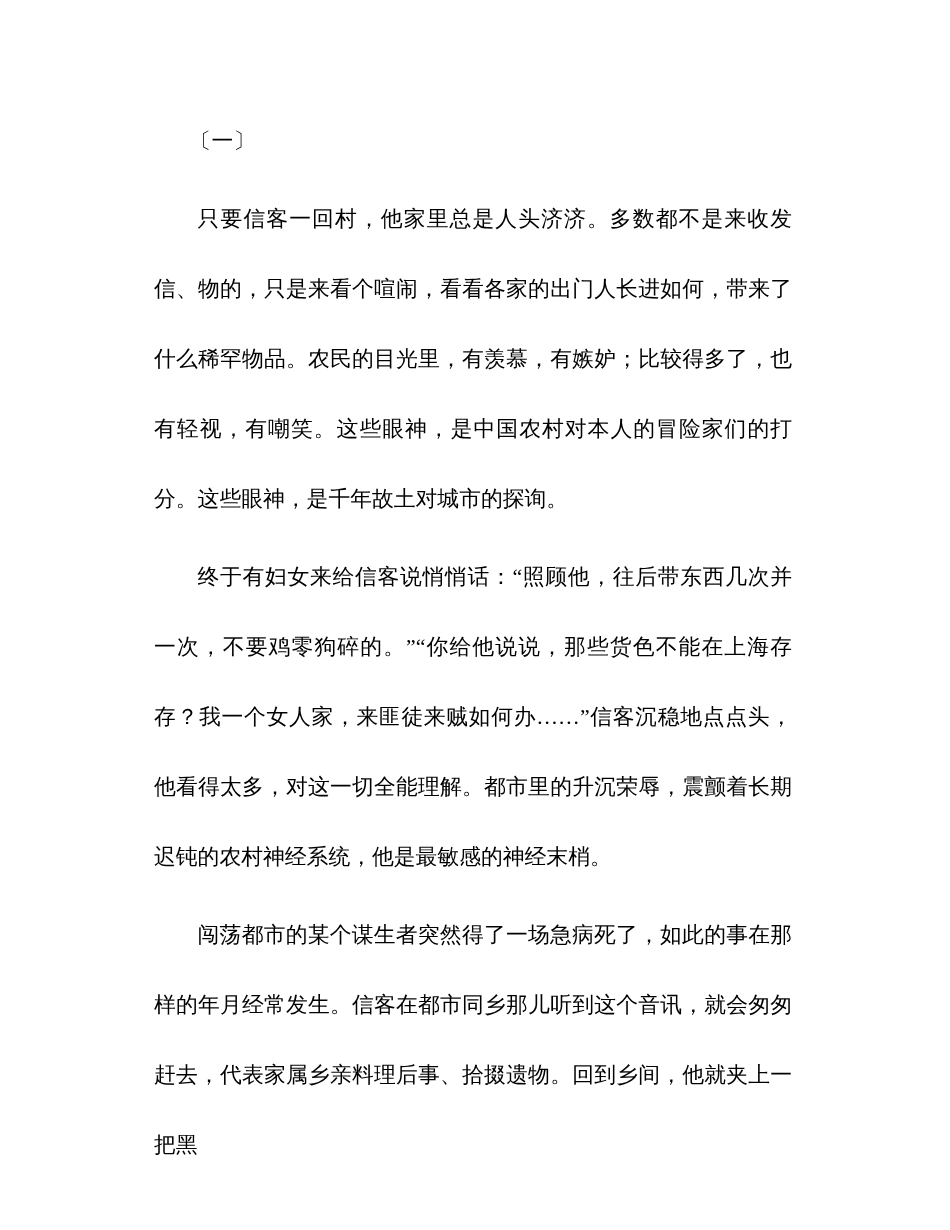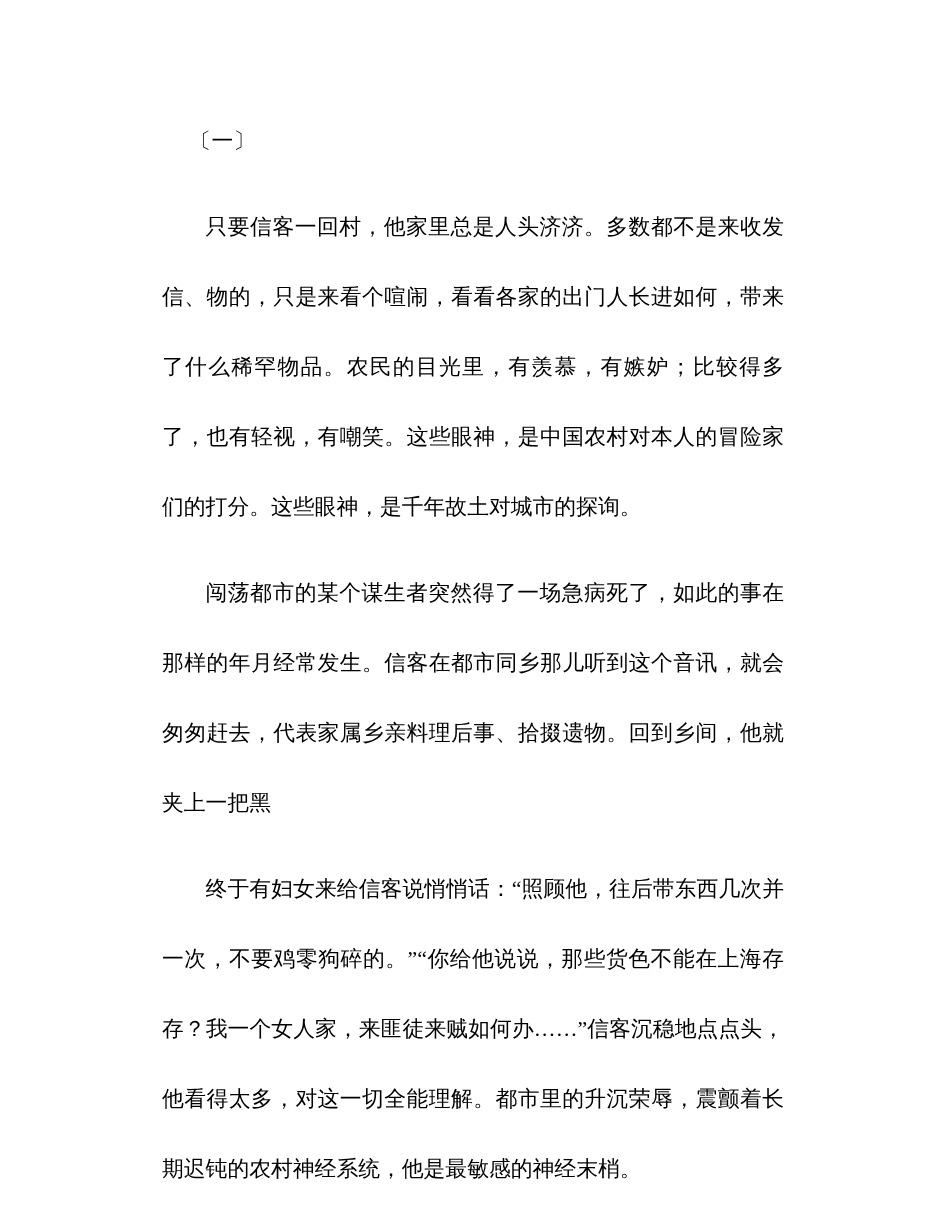--- a/index.html
+++ b/index.html
@@ -23,30 +23,30 @@
     font-size: 21.8px;
     line-height: 70px;
     line-break: strict;
     overflow: hidden;
   }
   .section-heading {
     text-indent: 2em;
     white-space: pre;
   }
   .para {
-    margin: 16px;
+    margin: 8px;
     padding: 0;
     text-indent: 2em;
     text-align: justify;
     letter-spacing: 0;
   }
 </style>
 </head>
 <body>
 
 <div class="page">
   <div class="section-heading">〔一〕</div>
   <div id="paragraphs">
       <p class="para">只要信客一回村，他家里总是人头济济。多数都不是来收发信、物的，只是来看个喧闹，看看各家的出门人长进如何，带来了什么稀罕物品。农民的目光里，有羡慕，有嫉妒；比较得多了，也有轻视，有嘲笑。这些眼神，是中国农村对本人的冒险家们的打分。这些眼神，是千年故土对城市的探询。</p>
+      <p class="para">终于有妇女来给信客说悄悄话：“照顾他，往后带东西几次并一次，不要鸡零狗碎的。”“你给他说说，那些货色不能在上海存存？我一个女人家，来匪徒来贼如何办……”信客沉稳地点点头，他看得太多，对这一切全能理解。都市里的升沉荣辱，震颤着长期迟钝的农村神经系统，他是最敏感的神经末梢。</p>
       <p class="para">闯荡都市的某个谋生者突然得了一场急病死了，如此的事在那样的年月经常发生。信客在都市同乡那儿听到这个音讯，就会匆匆赶去，代表家属乡亲料理后事、拾掇遗物。回到乡间，他就夹上一把黑</p>
-      <p class="para">终于有妇女来给信客说悄悄话：“照顾他，往后带东西几次并一次，不要鸡零狗碎的。”“你给他说说，那些货色不能在上海存存？我一个女人家，来匪徒来贼如何办……”信客沉稳地点点头，他看得太多，对这一切全能理解。都市里的升沉荣辱，震颤着长期迟钝的农村神经系统，他是最敏感的神经末梢。</p>
     </div>
 </div>
 
 </body></html>

